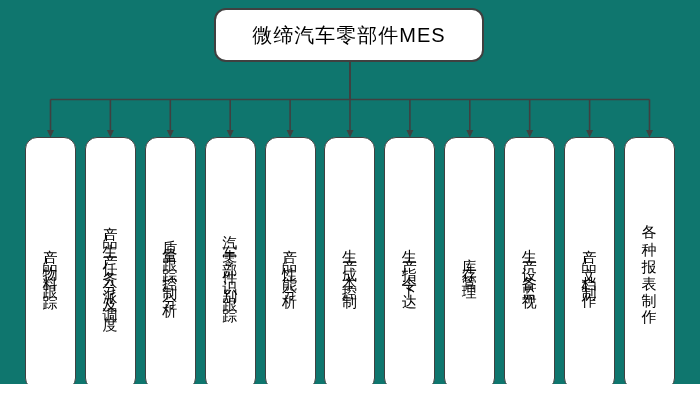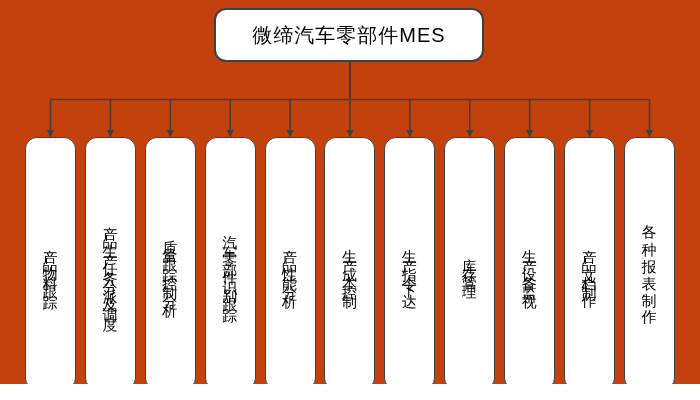--- a/index.html
+++ b/index.html
@@ -1,20 +1,20 @@
 <!DOCTYPE html>
 <html><head>
 <meta charset="utf-8">
 <style>
   html, body { margin: 0; padding: 0; background: #ffffff; }
   .stage {
     position: relative;
     width: 700px;
     height: 384px;
-    background: #c2410c;
+    background: #0f766e;
     font-family: "Liberation Sans", sans-serif;
     overflow: hidden;
   }
   .root-box {
     position: absolute;
     left: 214px;
     top: 8px;
     width: 270px;
     height: 54px;
     box-sizing: border-box;

